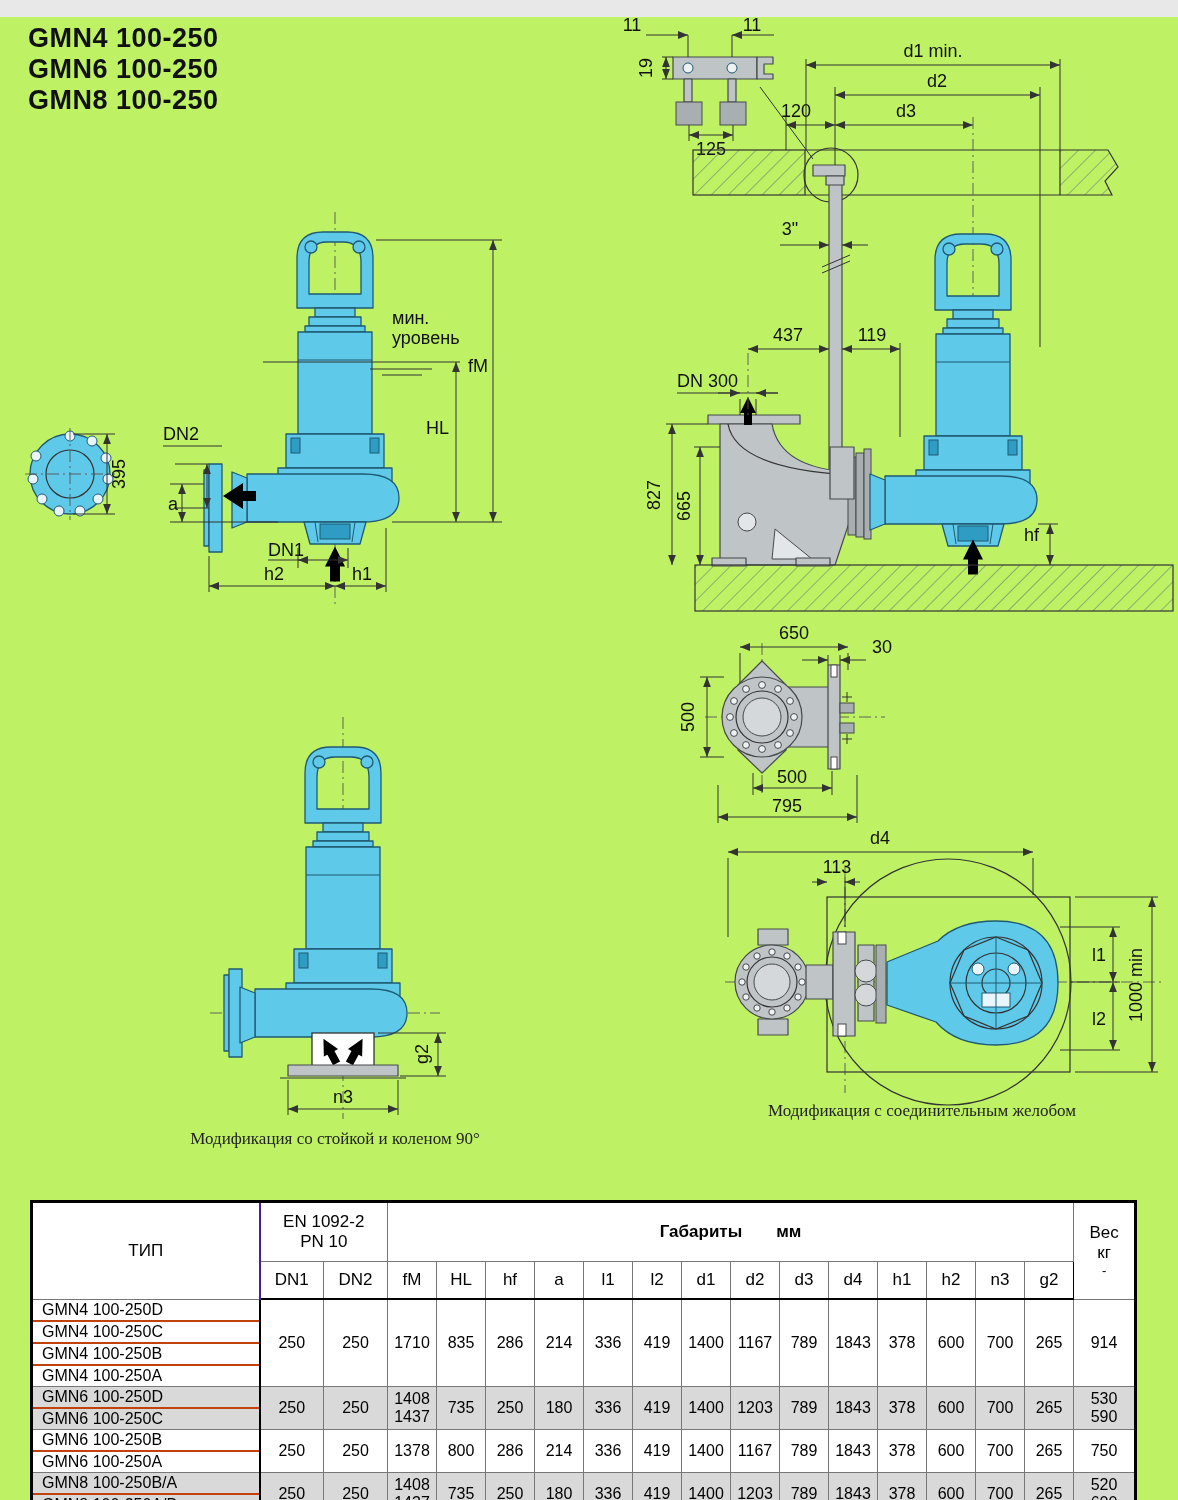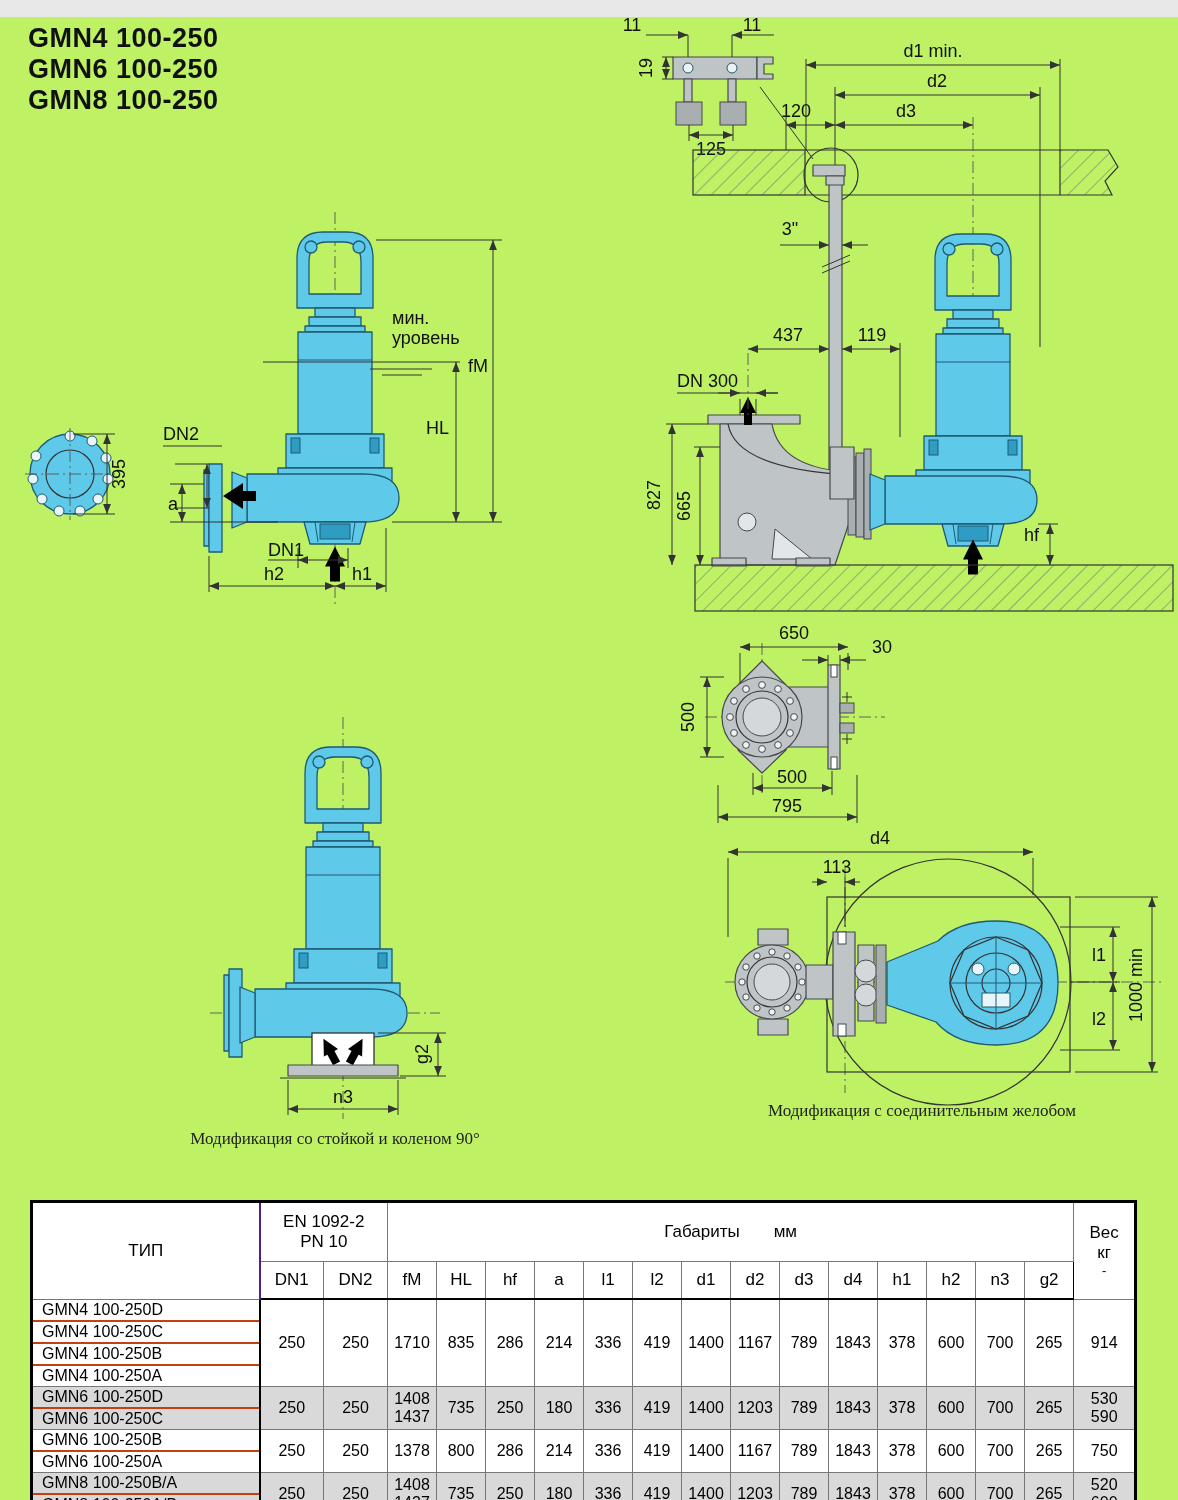--- a/index.html
+++ b/index.html
@@ -22,21 +22,21 @@
   #dimtable{border:3px solid #000;}
   #dimtable thead th{font-size:17px;}
   #dimtable thead tr.hr1 th{height:58px;}
   #dimtable thead tr.hr2 th{height:36px;border-bottom:2.5px solid #000;}
   #dimtable td{font-size:16px;height:20px;white-space:pre-line;line-height:1.12;}
   #dimtable td.type{text-align:left;padding-left:9px;border-right:2px solid #000;border-top:2px solid #c2410c;}
   #dimtable th.thtype{border-right:2px solid #4c1d95;}
   #dimtable tr.gstart td{border-top:1.6px solid #000;}
   #dimtable .shade{background:#d9d9d9;}
   #dimtable td.wt, #dimtable th.thwt{border-left:1.6px solid #000;}
-  #dimtable th.gab span{display:inline-block;}
+  #dimtable th.gab span{display:inline-block;font-weight:bold;}
   #dimtable th.gab .gap{width:34px;}
   #pagenum{position:absolute;left:552px;top:1491px;width:80px;text-align:center;font-size:17px;color:#111;}
 </style>
 </head>
 <body>
 
 <div id="page">
 
   <svg width="0" height="0">
     <defs>

